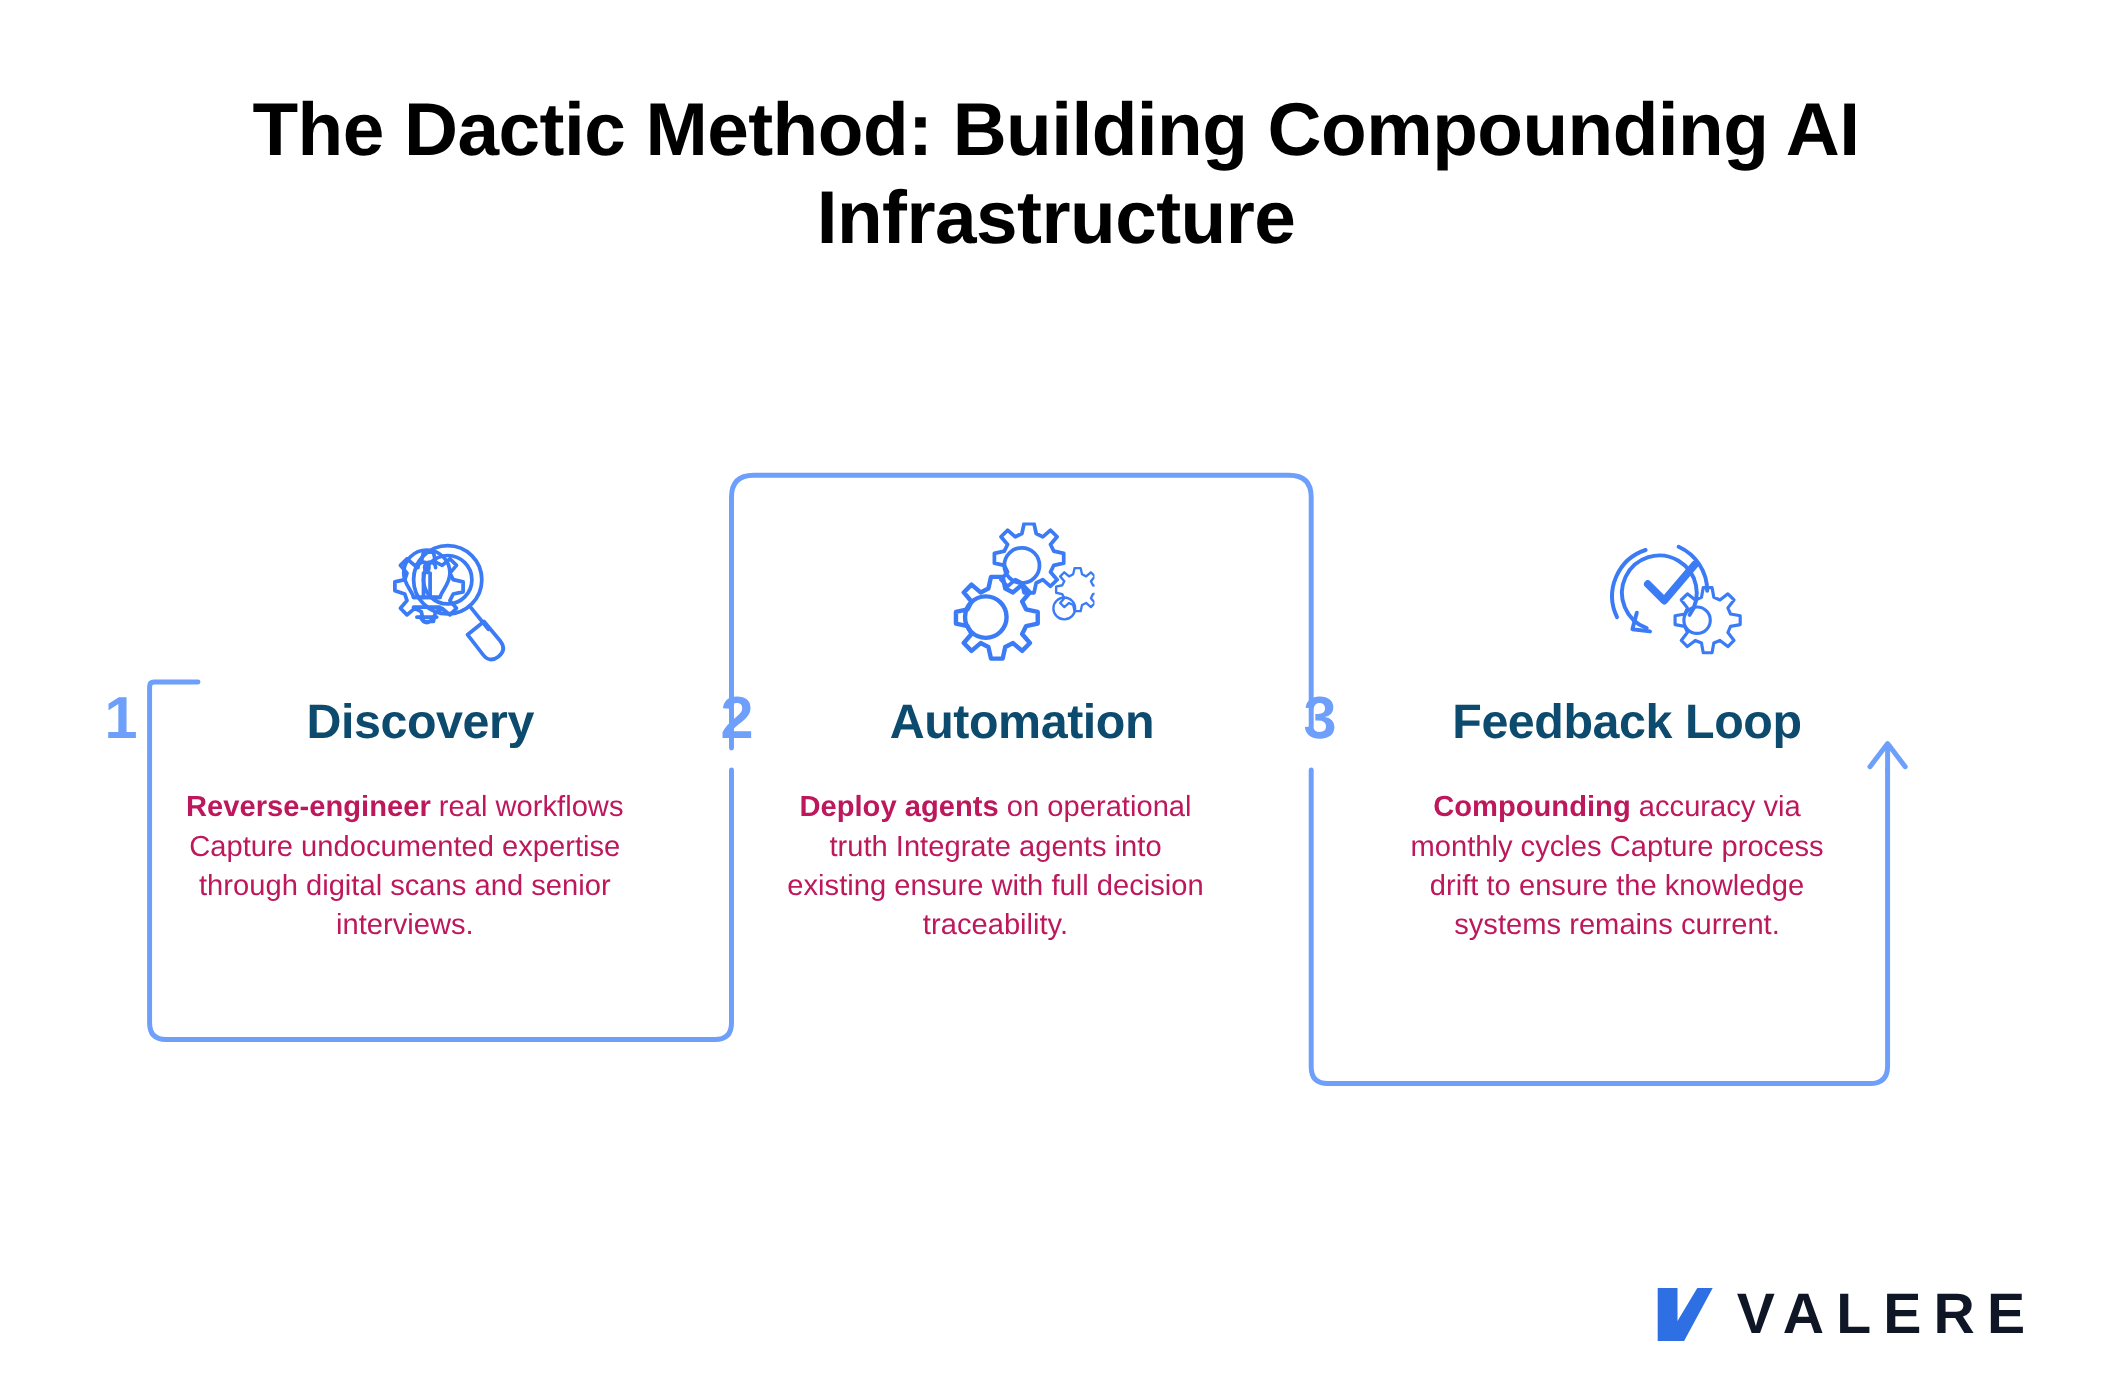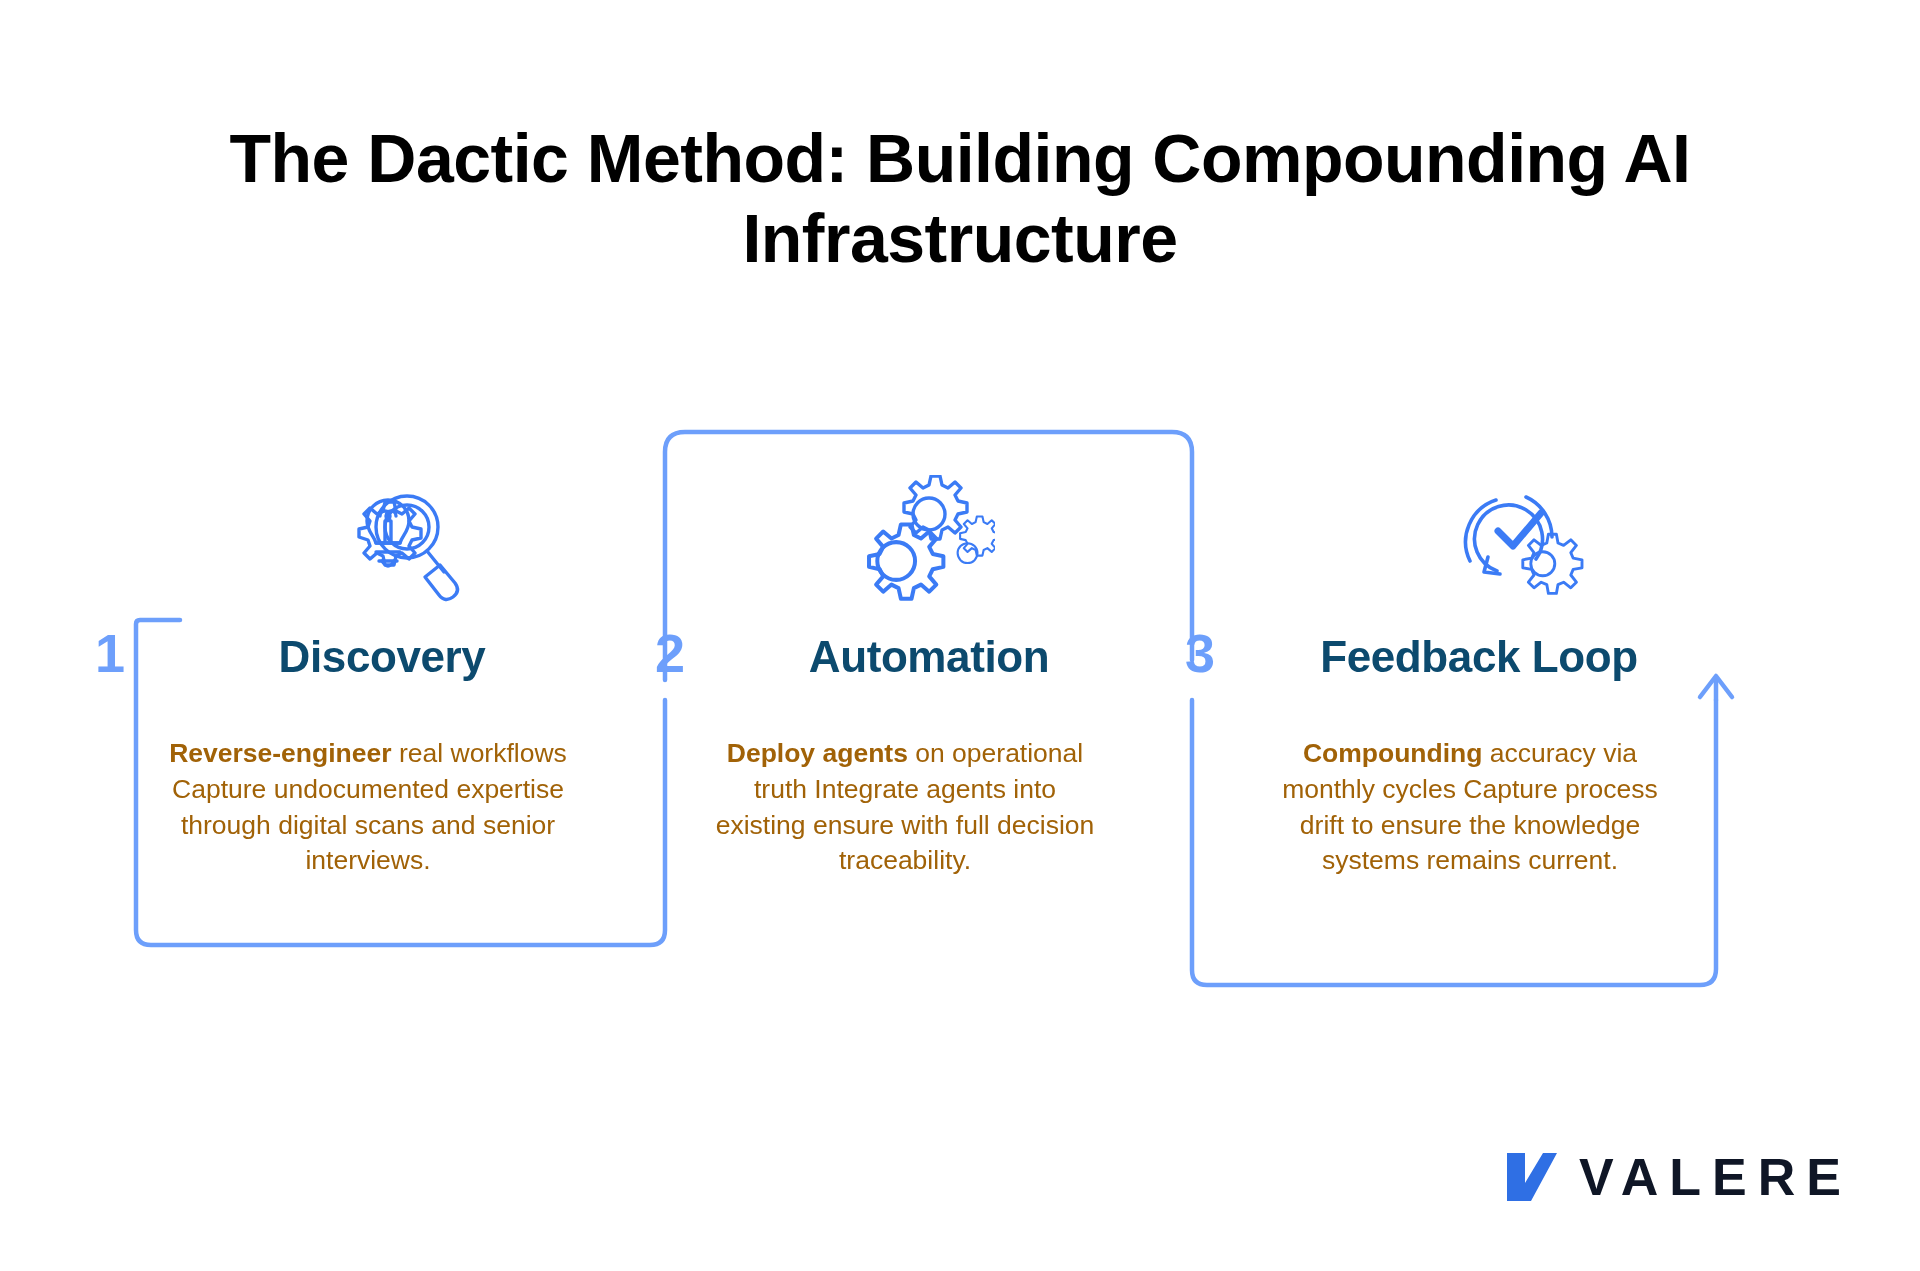--- a/index.html
+++ b/index.html
@@ -24,21 +24,20 @@
     width: 1920px;
     text-align: center;
     font-family: "Liberation Sans Narrow", "Liberation Sans", sans-serif;
     font-weight: bold;
     font-size: 68px;
     line-height: 1.18;
     letter-spacing: -0.5px;
     color: #000000;
     padding: 0 220px;
     box-sizing: border-box;
-    margin-top: 40px;
   }
 
   
   .stage {
     position: absolute;
     left: 0;
     top: 0;
     width: 1920px;
     height: 1271px;
   }
@@ -97,36 +96,36 @@
     line-height: 1;
     letter-spacing: -0.4px;
     flex: 1;
     text-align: center;
     padding-right: 44px;
   }
   .col-2 .step-title { padding-right: 40px; }
   .col-3 .step-title { padding-right: 120px; }
 
   .body-text {
-    margin-top: 56px;
+    margin-top: 36px;
     font-size: 26.5px;
     line-height: 1.35;
-    color: #a16207;
+    color: #be185d;
     text-align: center;
   }
   .col-1 .body-text { width: 430px; margin-left: 58px; }
   .col-2 .body-text { width: 390px; margin-left: 55px; }
   .col-3 .body-text { width: 420px; margin-left: 75px; }
   .body-text b { font-weight: bold; }
 
   
   .logo {
     position: absolute;
     right: 68px;
-    bottom: 66px;
+    bottom: 48px;
     display: flex;
     align-items: center;
     gap: 18px;
   }
   .logo-word {
     font-size: 52px;
     font-weight: bold;
     letter-spacing: 11px;
     color: #0f1626;
     line-height: 1;

